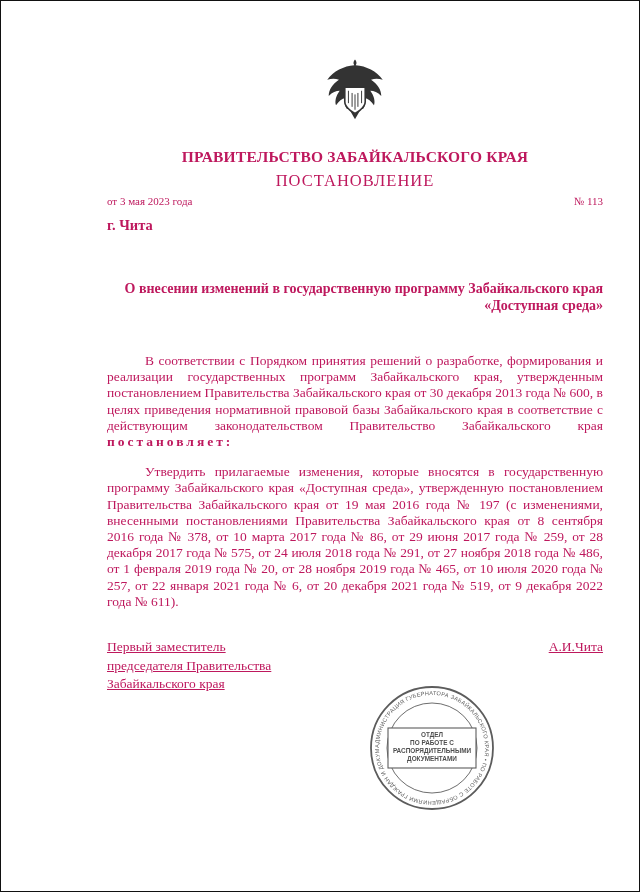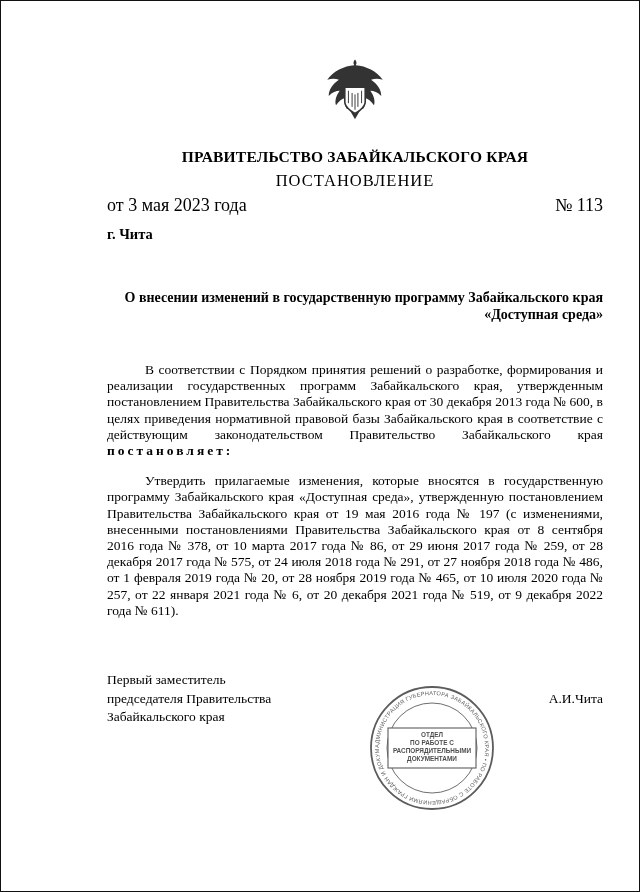--- a/index.html
+++ b/index.html
@@ -3,35 +3,35 @@
 <meta charset="utf-8">
 <style>
   html,body { margin:0; padding:0; background:#ffffff; }
   .page {
     position:relative;
     width:640px; height:892px;
     box-sizing:border-box;
     border:1px solid #111;
     background:#fff;
     font-family:"Liberation Serif","DejaVu Serif",serif;
-    color:#000000;
+    color:#be185d;
     overflow:hidden;
   }
   .content { margin:0 36px 0 106px; }
   .emblem { margin:54px auto 0; width:88px; height:73px; }
   .emblem svg { display:block; width:88px; height:73px; }
   .org-name { margin-top:20px; text-align:center; font-weight:bold; font-size:15.5px; letter-spacing:.2px; }
   .doc-type { margin-top:5px; text-align:center; font-size:16.5px; letter-spacing:1px; }
-  .date-row { margin-top:4px; display:flex; justify-content:space-between; font-size:18px; }
+  .date-row { margin-top:4px; display:flex; justify-content:space-between; font-size:11px; }
   .city { margin-top:10px; text-align:left; font-weight:bold; font-size:14.5px; }
   .doc-title { margin-top:46px; text-align:right; font-weight:bold; font-size:14px; line-height:17px; }
   .doc-body { margin-top:39px; font-size:13.5px; line-height:16.2px; text-align:justify; }
   .doc-body p { margin:0 0 14px; text-indent:38px; }
   .emph { font-weight:bold; letter-spacing:3px;font-family:Liberation Serif, serif; }
-  .signature { display:flex; justify-content:space-between; align-items:center; margin-top:52px; font-size:13.5px; line-height:18.5px; }
+  .signature { display:flex; justify-content:space-between; align-items:flex-start; margin-top:28px; font-size:13.5px; line-height:18.5px;text-decoration:underline; }
   .sig-name { white-space:nowrap; }
   .stamp { position:absolute; left:366px; top:682px; width:130px; height:130px; opacity:.92; }
   .stamp svg { width:130px; height:130px; display:block; }
 </style>
 </head>
 <body>
 
 <div class="page">
   <div class="content">
 

